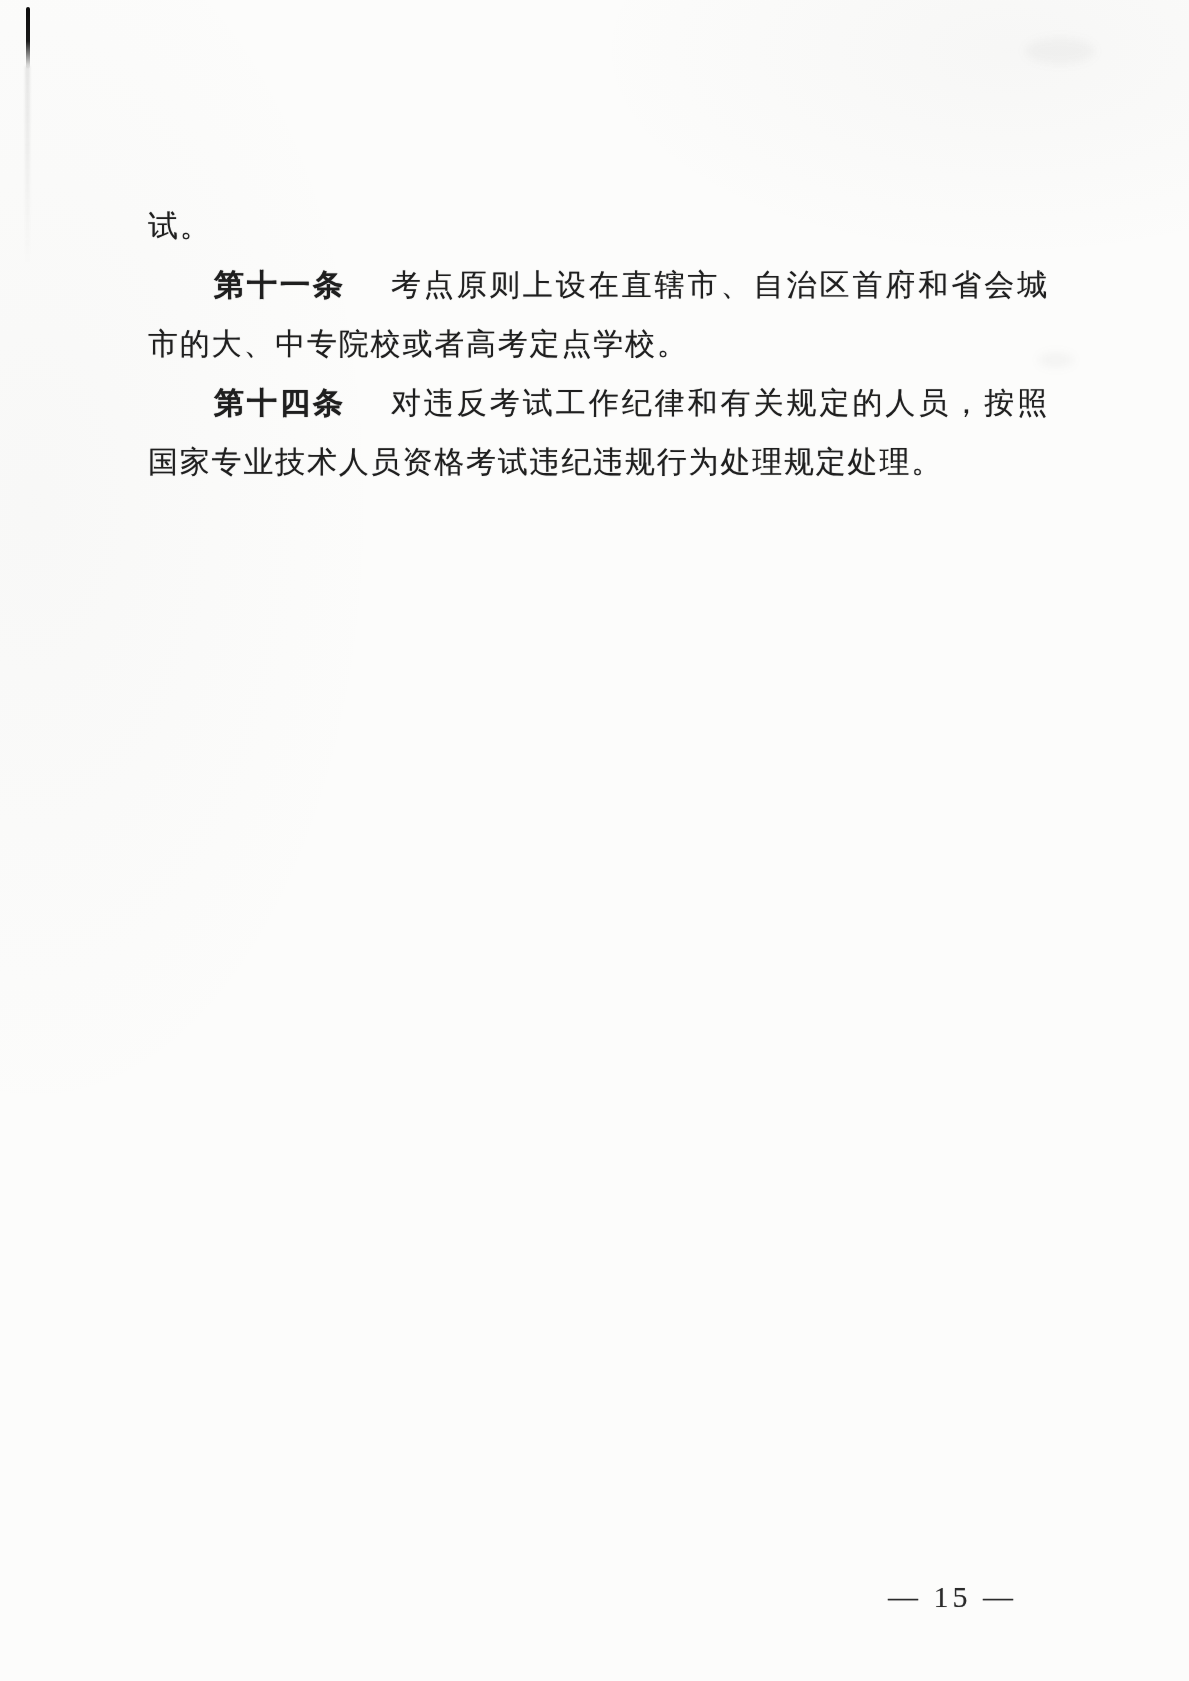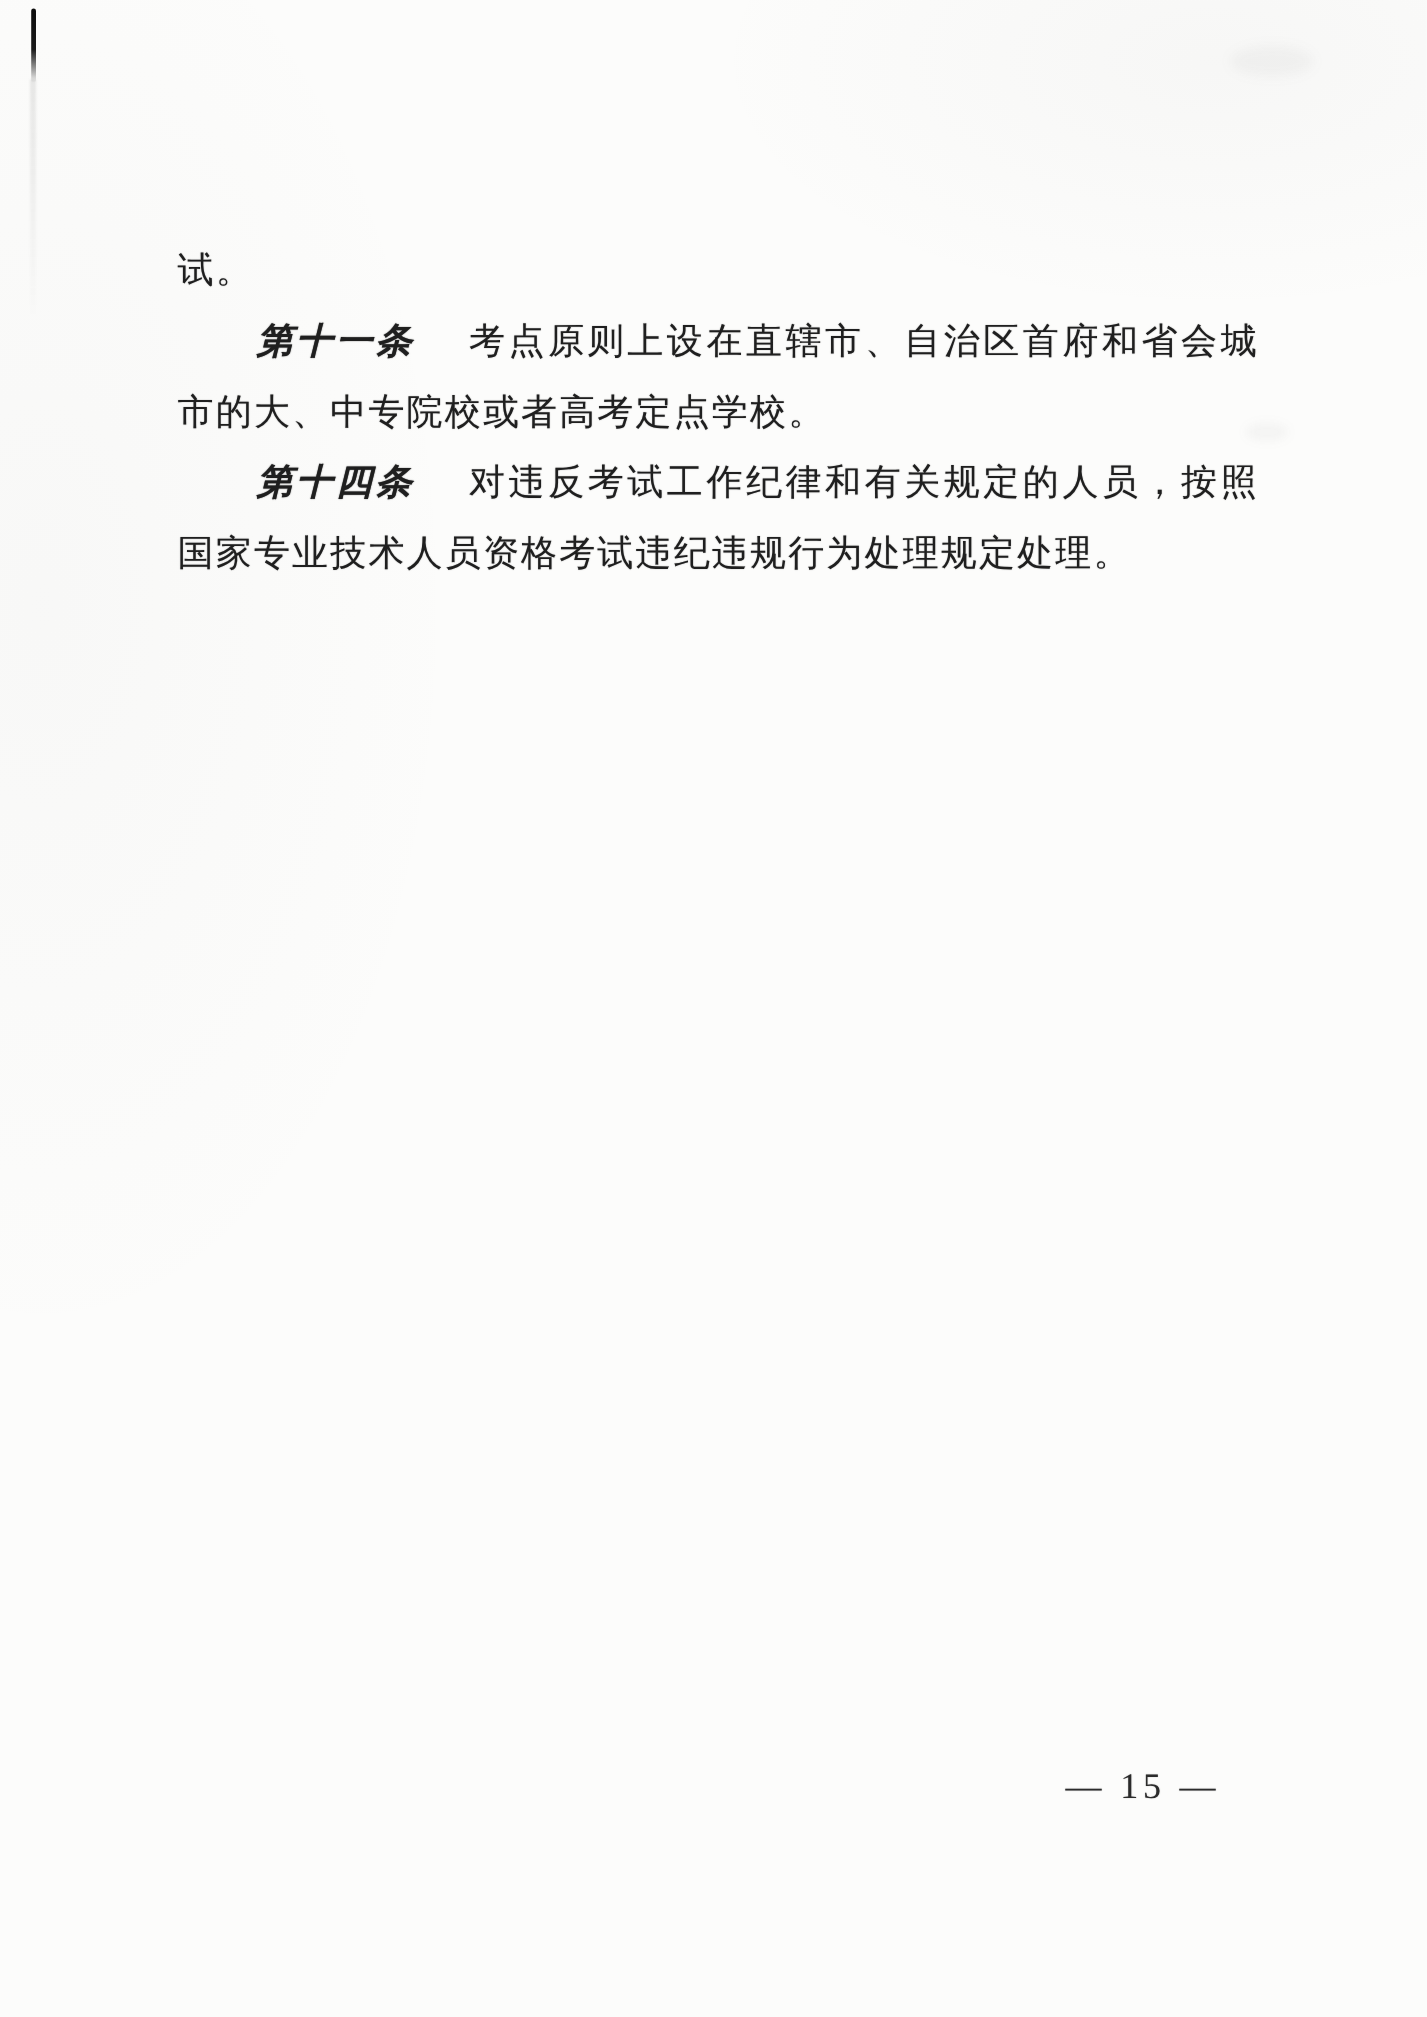--- a/index.html
+++ b/index.html
@@ -80,25 +80,24 @@
   p.body, p.article {
     text-indent: 2.2em;
   }
   p.continuation {
     text-indent: 0;
   }
   .article-label {
     font-weight: 700;
     margin-right: 1.5em;
     text-shadow: 0 0 1px rgba(15,15,15,0.8);
-    font-style: italic;
   }
   .page-number {
     position: absolute;
-    top: 1472px;
+    top: 1580px;
     right: 172px;
     font-size: 30px;
     letter-spacing: 4px;
     color: #2b2b2b;
     text-shadow: 0 0 1px rgba(40,40,40,0.4);
     white-space: pre;
   }
 </style>
 </head>
 <body>

